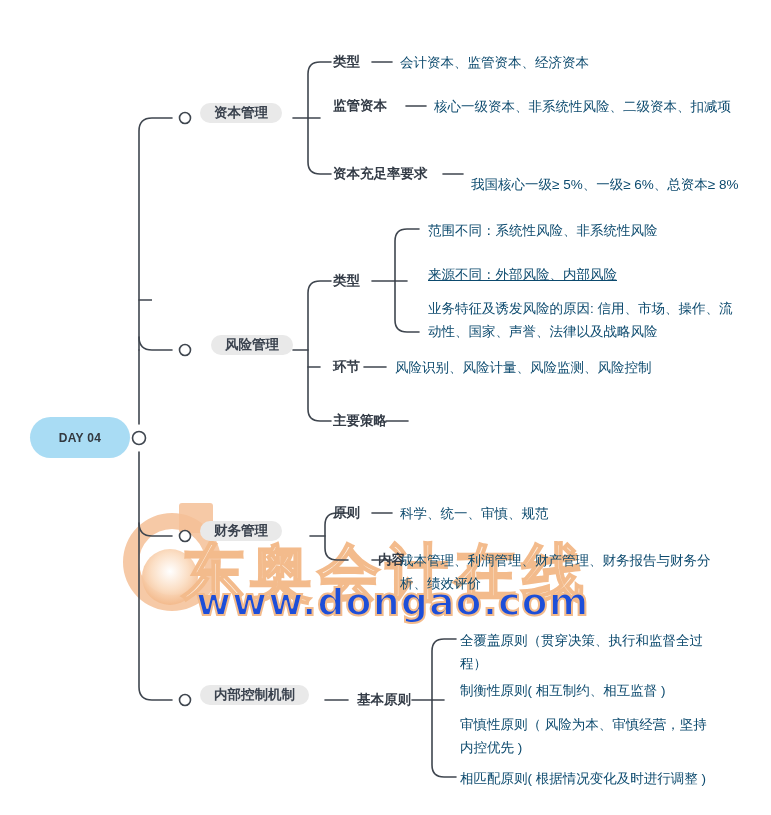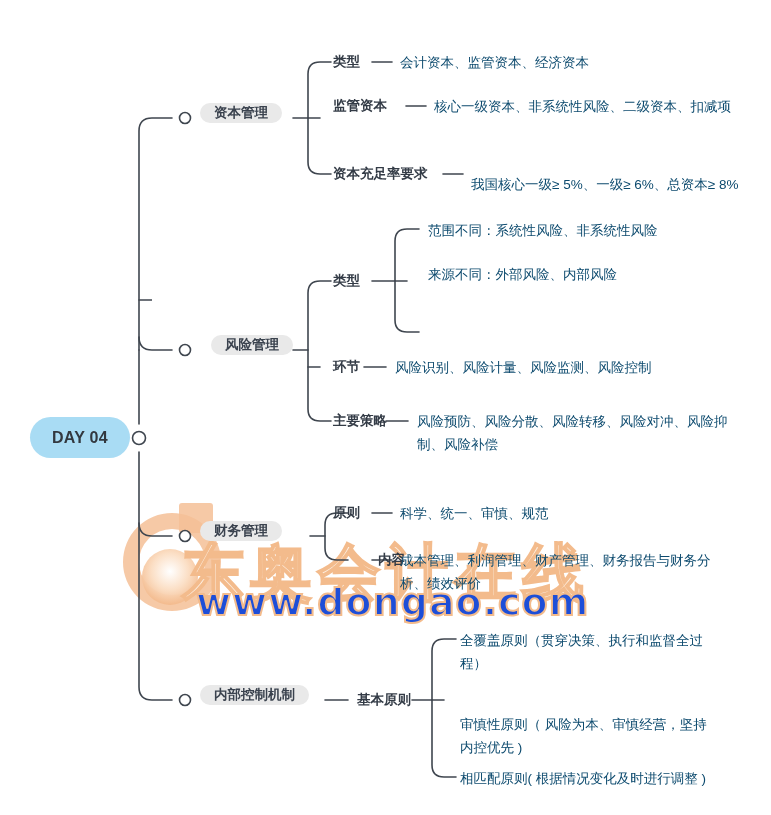--- a/index.html
+++ b/index.html
@@ -50,21 +50,21 @@
     position: absolute;
     left: 30px;
     top: 417px;
     width: 100px;
     height: 41px;
     border-radius: 21px;
     background: #a9dcf4;
     display: flex;
     align-items: center;
     justify-content: center;
-    font-size: 16px;
+    font-size: 12px;
     font-weight: bold;
     color: #32383f;
     letter-spacing: 0.3px;
     z-index: 5;
   }
 
   
   .branch-pill {
     position: absolute;
     height: 20px;
@@ -223,42 +223,43 @@
     <div class="node-label" style="left:333px; top:164px;">资本充足率要求</div>
     <div class="node-body" style="left:471px; top:173px; width:275px;">我国核心一级≥ 5%、一级≥ 6%、总资本≥ 8%</div>
 
     <div class="branch-pill" style="left:211px; top:335px;">
       <span>风险管理</span>
     </div>
 
     <div class="node-label" style="left:333px; top:271px;">类型</div>
 
     <div class="node-body" style="left:428px; top:219px; width:310px;">范围不同：系统性风险、非系统性风险</div>
-    <div class="node-body" style="left:428px; top:263px; width:310px;">来源不同：外部风险、内部风险</div>
+    <div class="node-body" style="left:428px; top:263px; width:310px;text-decoration:underline;">来源不同：外部风险、内部风险</div>
+    <div class="node-body" style="left:428px; top:297px; width:305px;">业务特征及诱发风险的原因: 信用、市场、操作、流动性、国家、声誉、法律以及战略风险</div>
 
     <div class="node-label" style="left:333px; top:357px;text-align:right;">环节</div>
     <div class="node-body" style="left:395px; top:356px; width:340px;">风险识别、风险计量、风险监测、风险控制</div>
 
     <div class="node-label" style="left:333px; top:411px;text-align:center;">主要策略</div>
-    <div class="node-body" style="left:417px; top:410px; width:320px;">风险预防、风险分散、风险转移、风险对冲、风险抑制、风险补偿</div>
 
     <div class="branch-pill" style="left:200px; top:521px;">
       <span>财务管理</span>
     </div>
 
     <div class="node-label" style="left:333px; top:503px;">原则</div>
     <div class="node-body" style="left:400px; top:502px; width:330px;">科学、统一、审慎、规范</div>
 
     <div class="node-label" style="left:333px; top:550px;padding-left:45px;">内容</div>
     <div class="node-body" style="left:400px; top:549px; width:316px;">成本管理、利润管理、财产管理、财务报告与财务分析、绩效评价</div>
 
     <div class="branch-pill" style="left:200px; top:685px;">
       <span>内部控制机制</span>
     </div>
 
     <div class="node-label" style="left:357px; top:690px;">基本原则</div>
 
     <div class="node-body" style="left:460px; top:629px; width:252px;">全覆盖原则（贯穿决策、执行和监督全过程）</div>
+    <div class="node-body" style="left:460px; top:679px; width:290px;">制衡性原则( 相互制约、相互监督 )</div>
     <div class="node-body" style="left:460px; top:713px; width:248px;">审慎性原则（ 风险为本、审慎经营，坚持内控优先 )</div>
     <div class="node-body" style="left:460px; top:767px; width:300px;">相匹配原则( 根据情况变化及时进行调整 )</div>
 
   </div>
 </div>
 
 </body></html>

